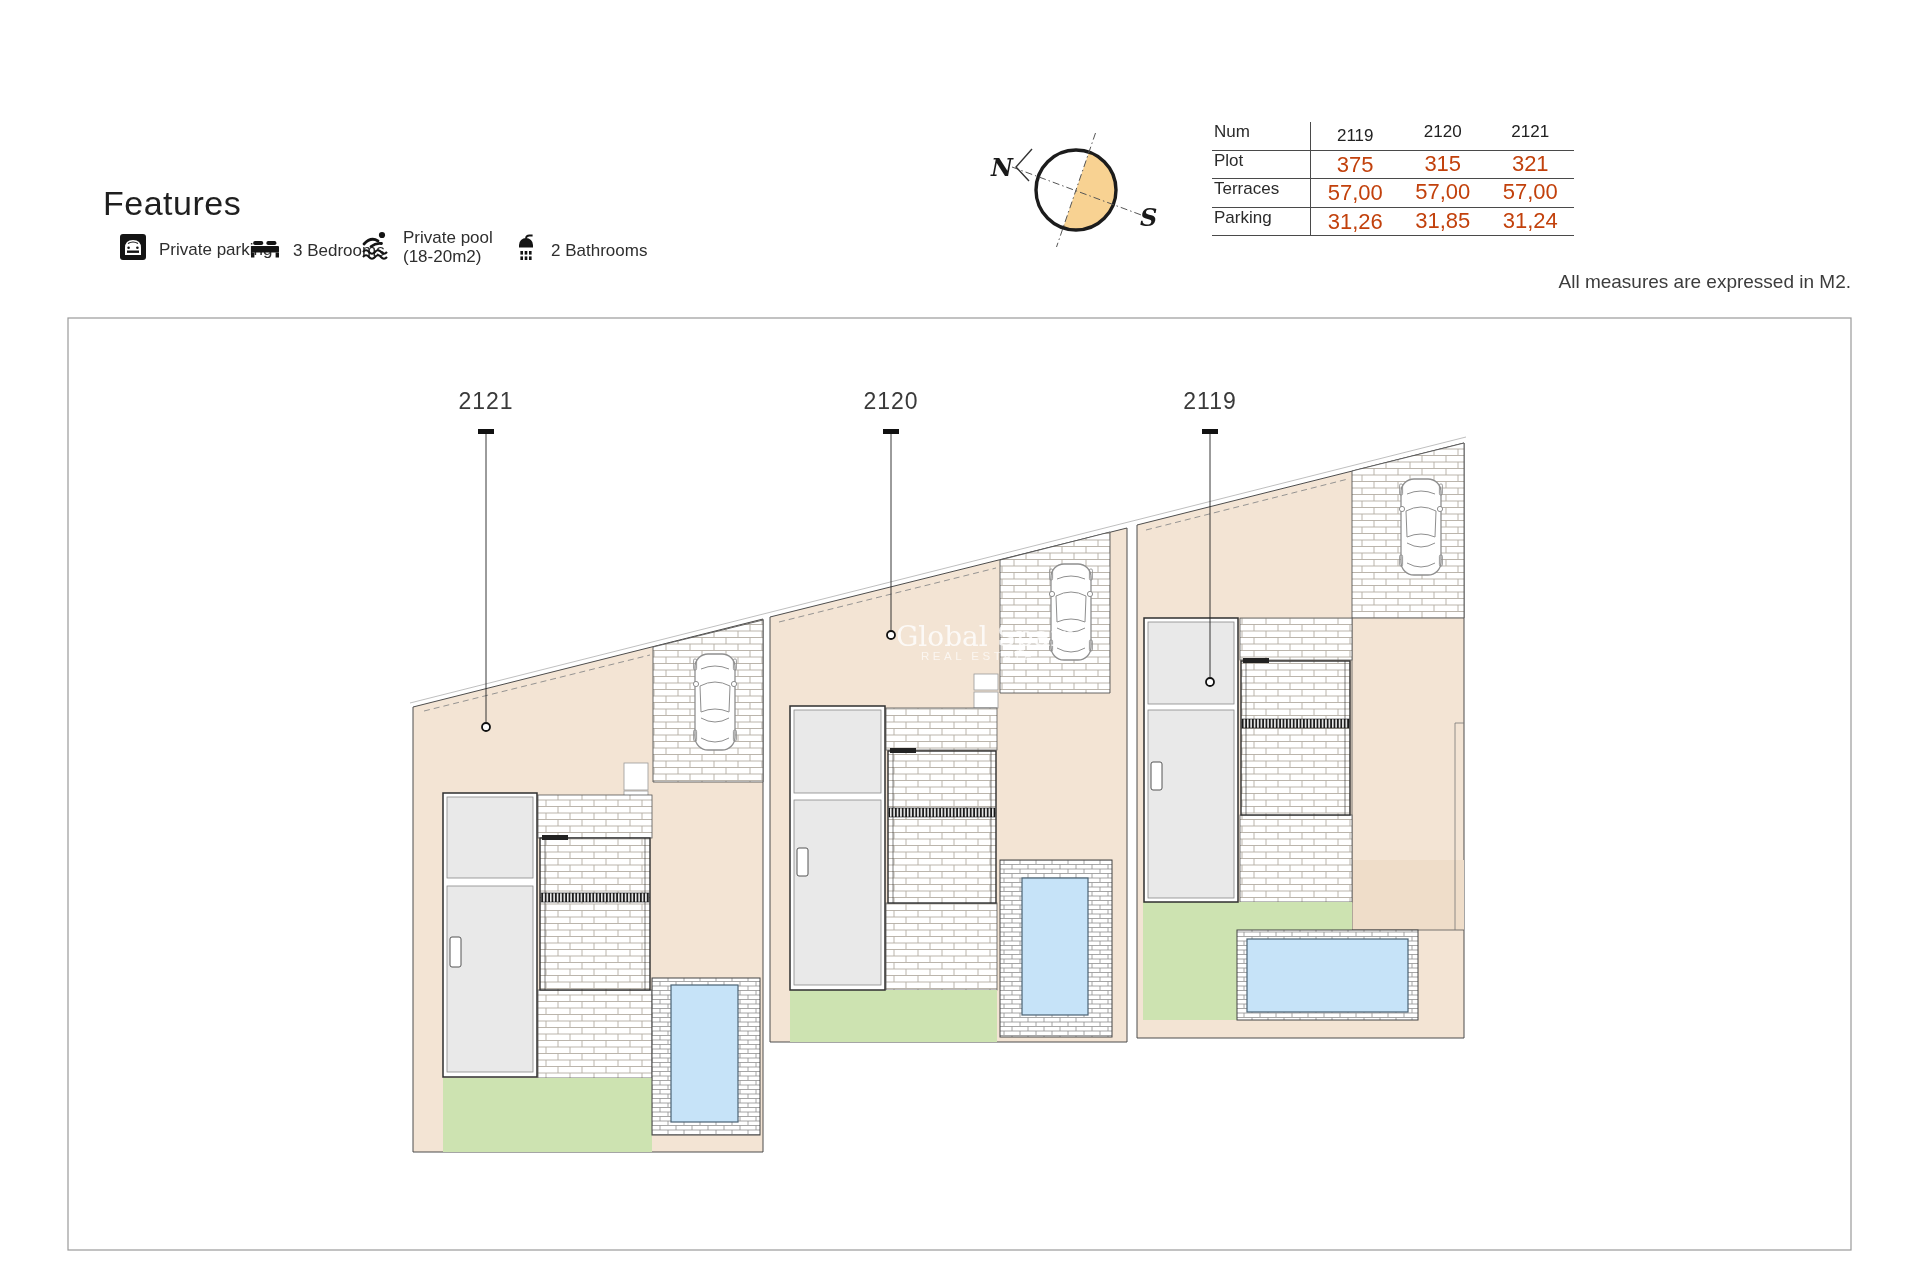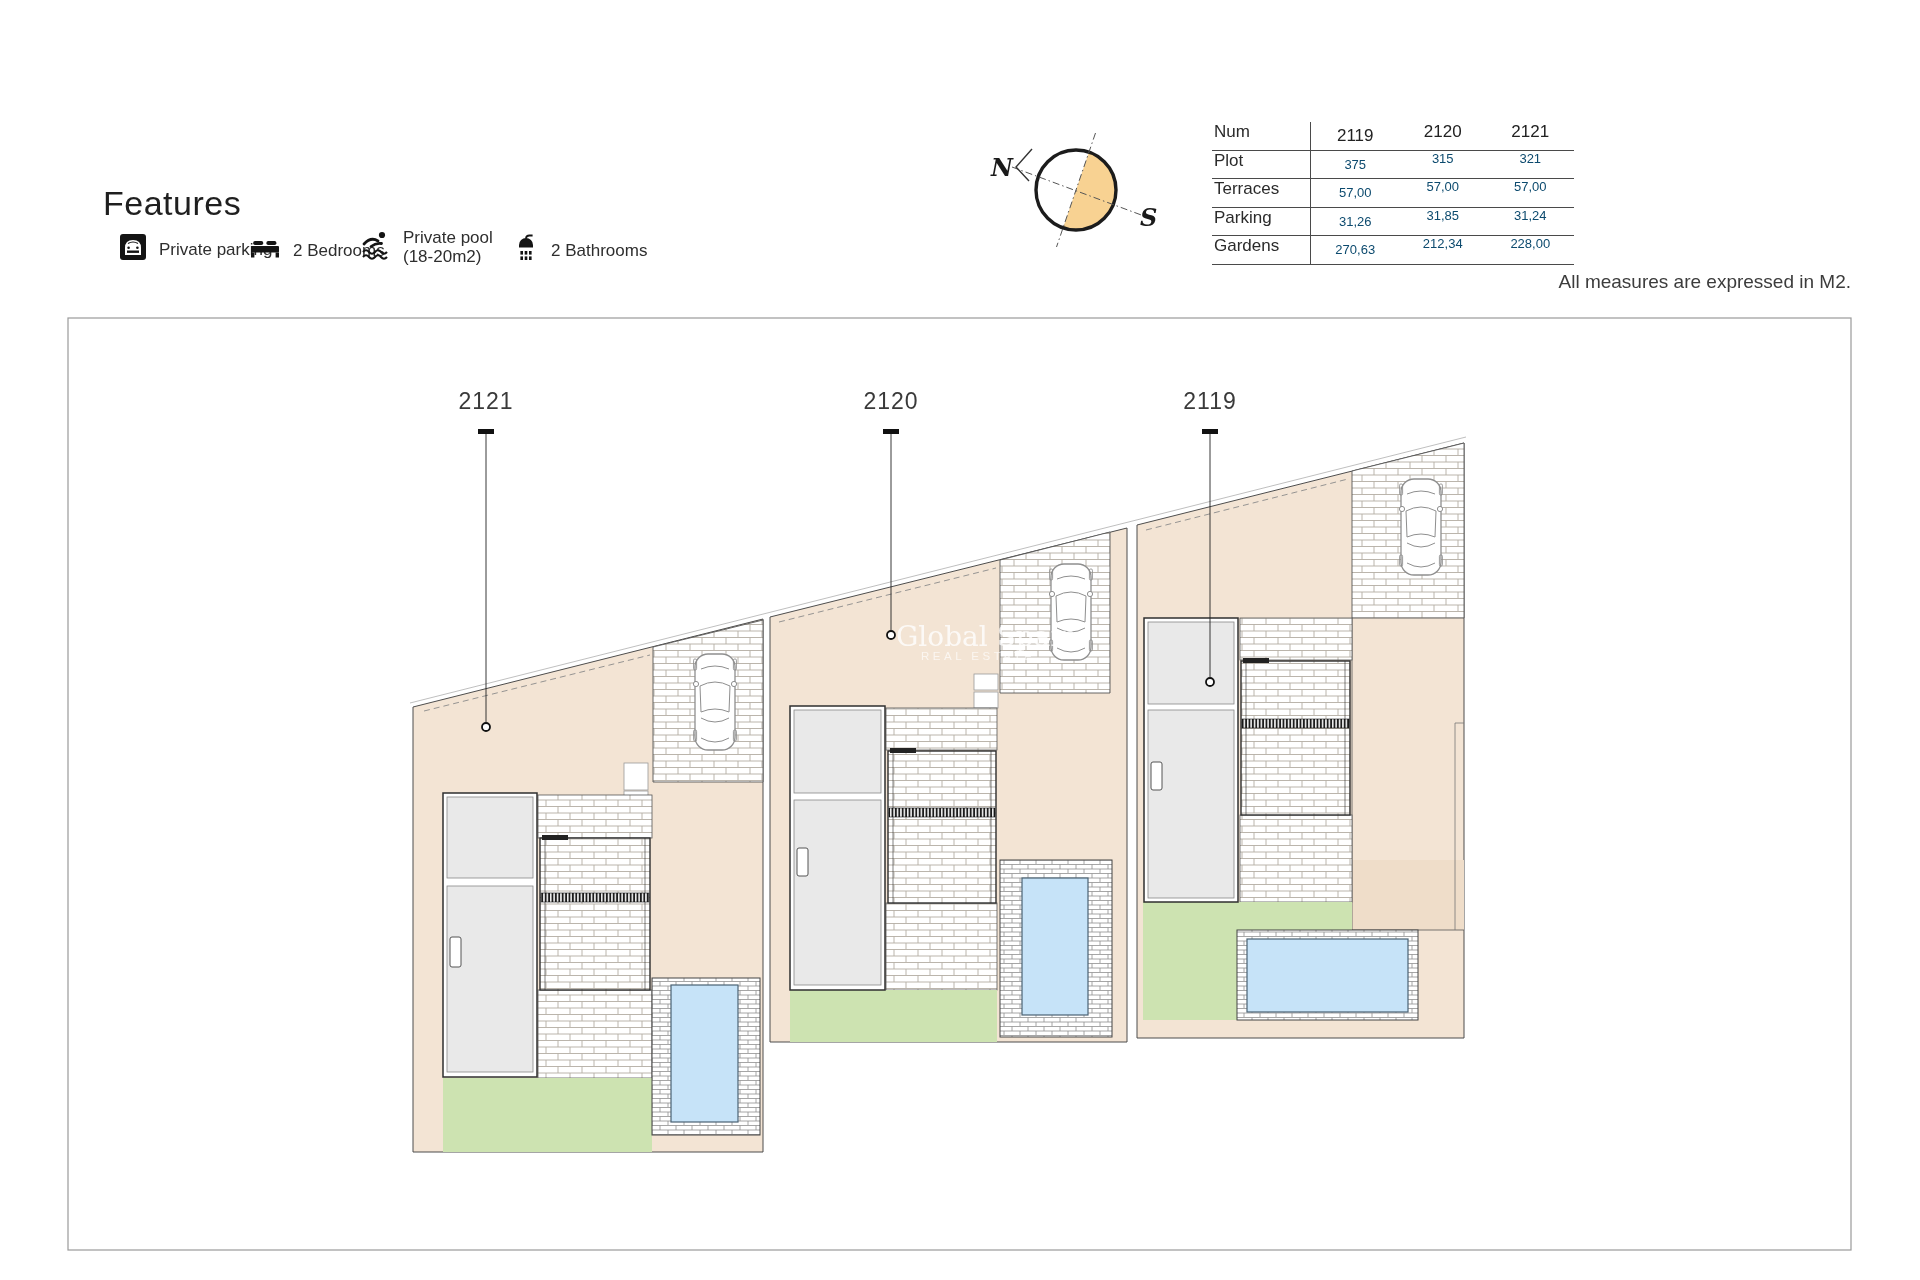--- a/index.html
+++ b/index.html
@@ -7,21 +7,21 @@
         font-family:"Liberation Sans", sans-serif;color:#2b2b2b;}
   .abs{position:absolute;}
   
   .features-title{left:103px;top:184px;font-size:34px;letter-spacing:.5px;color:#1f1f1f;}
   .feature{display:flex;align-items:center;gap:13px;}
   .feature .lbl{font-size:17px;color:#2e2e2e;line-height:19px;}
   
   .mtable{left:1212px;top:122px;width:362px;font-size:17px;}
   .trow{display:flex;align-items:flex-start;height:27.5px;border-bottom:1px solid #4a4a4a;}
   .tlabel{width:97px;padding-left:2px;}
-  .tval{width:88px;text-align:center;font-size:13px;color:#0c4a6e;}
+  .tval{width:88px;text-align:center;font-size:22px;color:#c2410c;}
   .tval.first{border-left:1px solid #4a4a4a;height:27.5px;line-height:27.5px;}
   .trow.head .tval{color:#222;font-size:17px;}
   .note{top:271px;left:1000px;width:851px;text-align:right;font-size:19px;color:#3c3c3c;}
   svg text{font-family:"Liberation Sans", sans-serif;}
   text.serifit{font-family:"DejaVu Serif", serif;font-style:italic;font-weight:bold;}
   text.wm1{font-family:"DejaVu Serif", serif;}
 </style>
 </head>
 <body>
 
@@ -46,21 +46,21 @@
   <div class="abs feature" style="left:250px;top:237px;">
     <span>
       <svg width="30" height="22" viewBox="0 0 30 22">
         <rect x="1" y="9" width="28" height="6.5" rx="1" fill="#141414"></rect>
         <rect x="3.2" y="4" width="10" height="4" rx="1.8" fill="#141414"></rect>
         <rect x="16.4" y="4" width="10" height="4" rx="1.8" fill="#141414"></rect>
         <rect x="1" y="15.5" width="3.4" height="5" fill="#141414"></rect>
         <rect x="25.6" y="15.5" width="3.4" height="5" fill="#141414"></rect>
       </svg>
     </span>
-    <span class="lbl">2 Bedrooms</span>
+    <span class="lbl">3 Bedrooms</span>
   </div>
 
   <div class="abs feature" style="left:362px;top:228px;">
     <span>
       <svg width="28" height="30" viewBox="0 0 28 30">
         <circle cx="20" cy="5" r="3.1" fill="#141414"></circle>
         <path d="M2,14 Q9,6.5 16,11" stroke="#141414" stroke-width="2.8" fill="none" stroke-linecap="round"></path>
         <path d="M9,16.5 Q14,12.5 19.5,13.5" stroke="#141414" stroke-width="2.8" fill="none" stroke-linecap="round"></path>
         <path d="M1,22 q3,-3.4 6,0 t6,0 t6,0 t6,0" stroke="#141414" stroke-width="2.1" fill="none"></path>
         <path d="M1,27 q3,-3.4 6,0 t6,0 t6,0 t6,0" stroke="#141414" stroke-width="2.1" fill="none"></path>
@@ -117,26 +117,20 @@
       <div class="tlabel">Terraces</div>
       <div class="tval first">57,00</div>
       <div class="tval">57,00</div>
       <div class="tval">57,00</div>
     </div>
     <div class="trow">
       <div class="tlabel">Parking</div>
       <div class="tval first">31,26</div>
       <div class="tval">31,85</div>
       <div class="tval">31,24</div>
-    </div>
-    <div class="trow">
-      <div class="tlabel">Gardens</div>
-      <div class="tval first">270,63</div>
-      <div class="tval">212,34</div>
-      <div class="tval">228,00</div>
     </div>
   </div>
 
   <div class="abs note">All measures are expressed in M2.</div>
 
   <svg class="abs" style="left:0;top:0;" width="1920" height="1280" viewBox="0 0 1920 1280">
     <defs>
       <pattern id="bk" width="24" height="13" patternUnits="userSpaceOnUse">
         <rect width="24" height="13" fill="#ffffff"></rect>
         <path d="M0,0.5 H24 M0,7 H24 M6,0.5 V7 M18,7 V13" stroke="#b3ada3" stroke-width="0.9" fill="none"></path>

